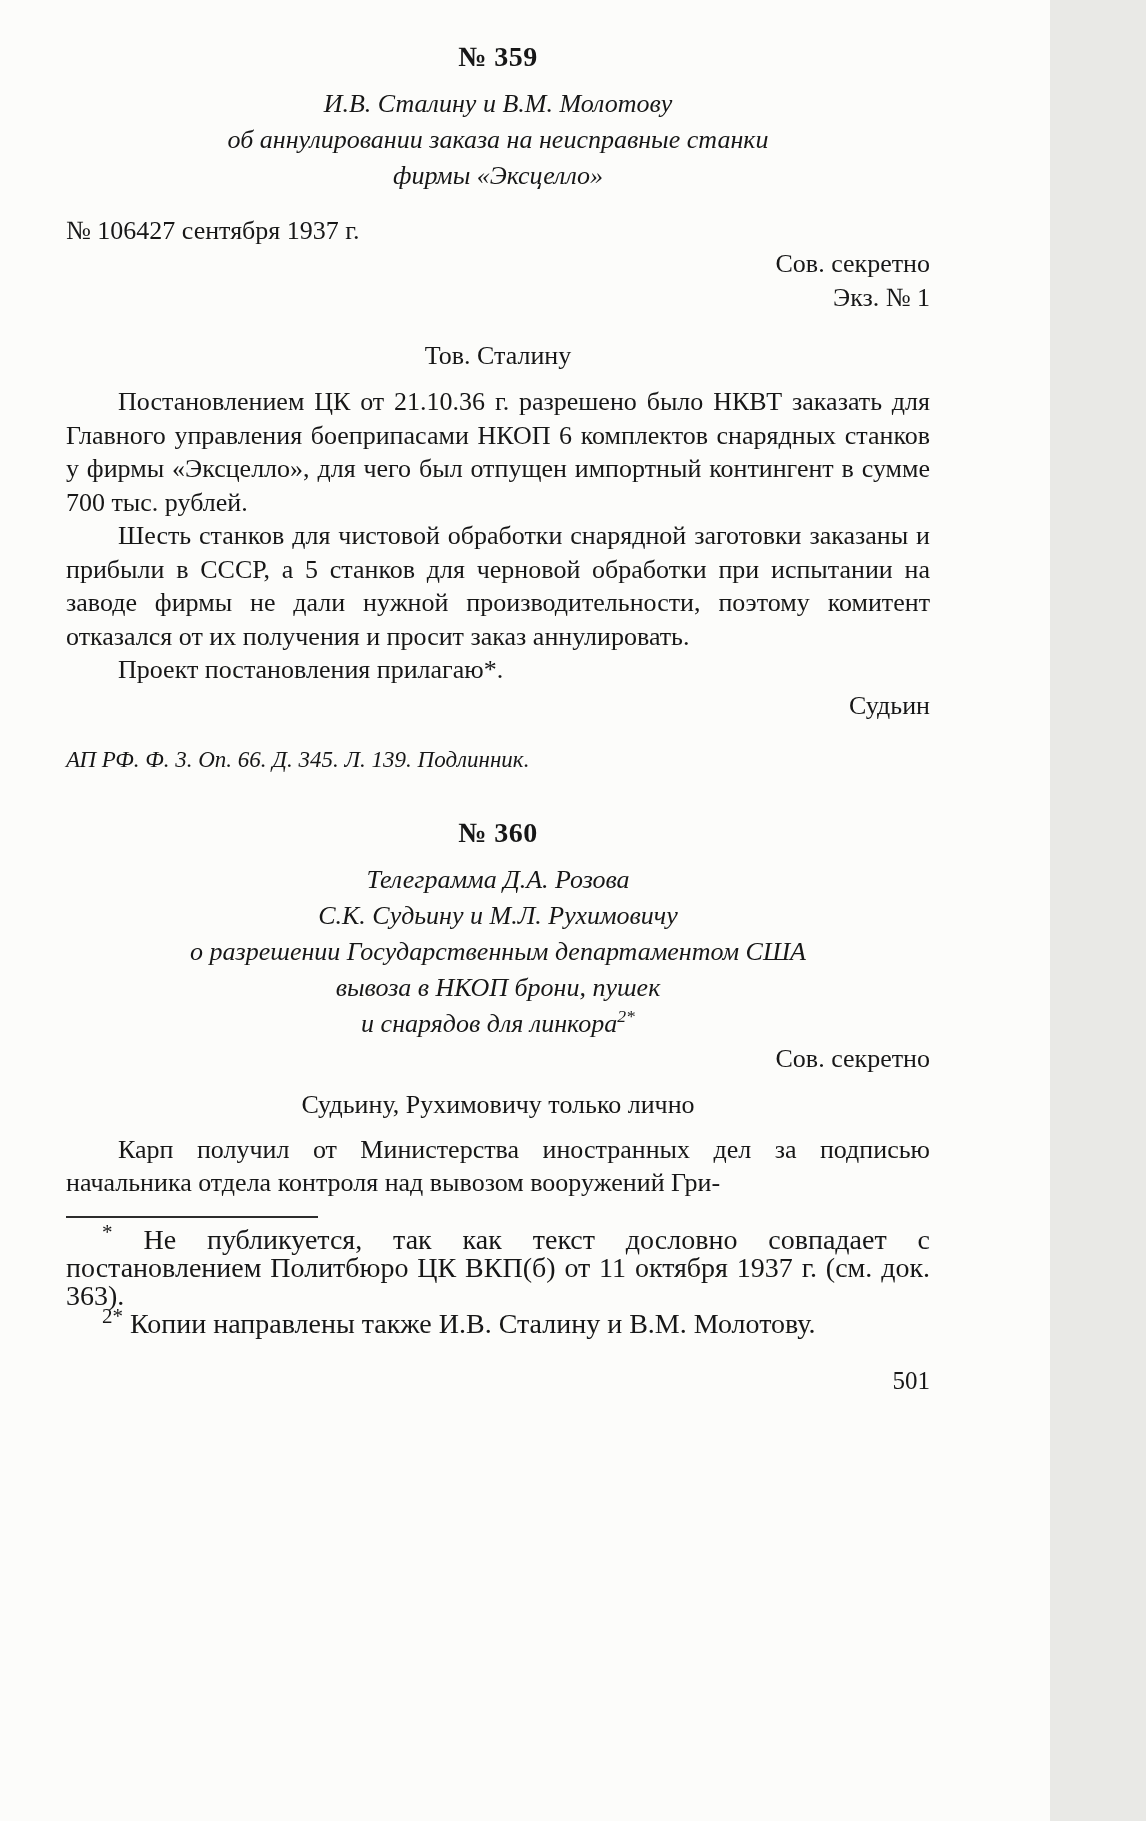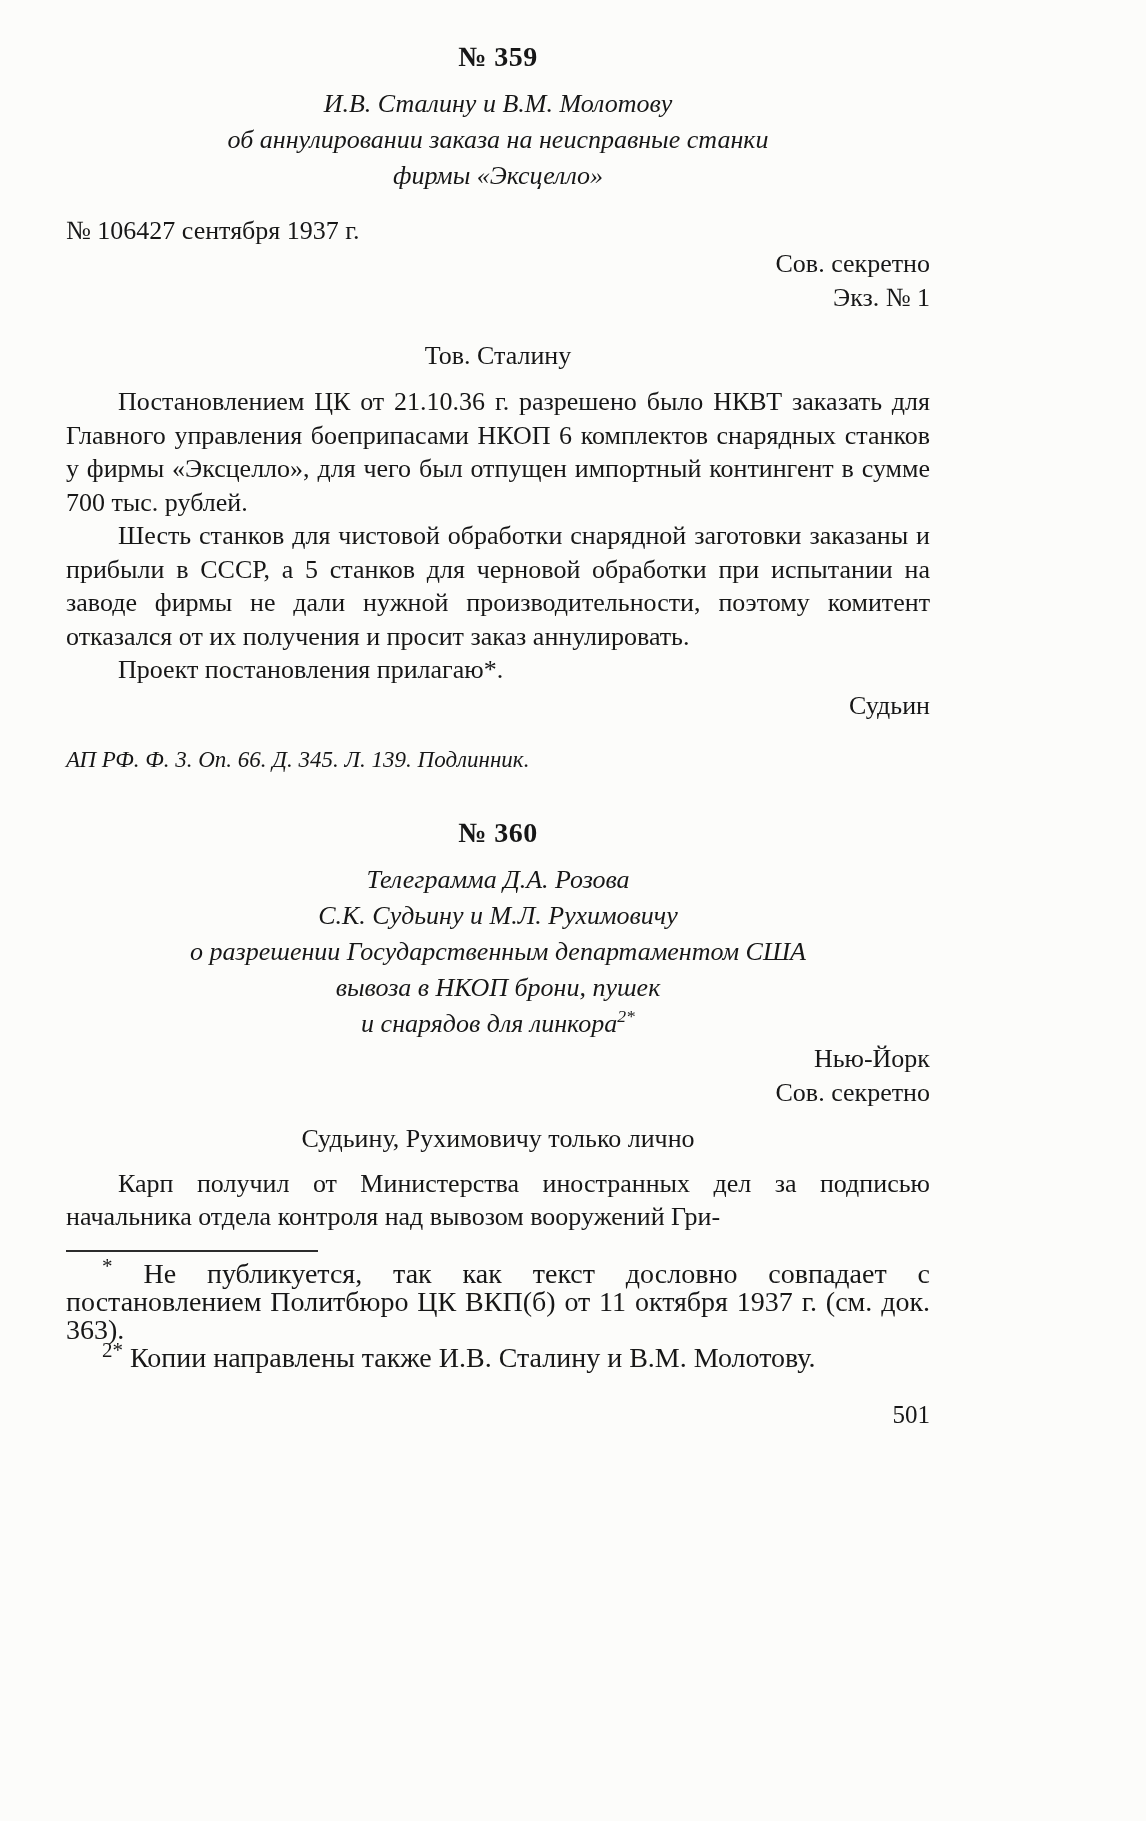--- a/index.html
+++ b/index.html
@@ -3,21 +3,21 @@
 <meta charset="utf-8">
 <style>
   html, body { margin: 0; padding: 0; }
   body {
     width: 1146px; height: 1821px;
     background: #e9e9e6;
     font-family: "Liberation Serif", "DejaVu Serif", serif;
   }
   .page {
     position: relative;
-    width: 1146px; height: 1821px;
+    width: 1050px; height: 1821px;
     background: #fcfcfa;
     color: #171717;
     overflow: hidden;
   }
   .content {
     position: absolute;
     left: 66px; top: 0;
     width: 864px;
   }
   .doc-heading {
@@ -159,21 +159,20 @@
       <div class="doc-title">
         <div>Телеграмма Д.А. Розова</div>
         <div>С.К. Судьину и М.Л. Рухимовичу</div>
         <div>о разрешении Государственным департаментом США</div>
         <div>вывоза в НКОП брони, пушек</div>
         <div><span>и снарядов для линкора</span><sup>2*</sup></div>
       </div>
 
 
       <div class="right-block">
-        <div>Нью-Йорк</div>
         <div>Сов. секретно</div>
       </div>
 
       <div class="addressee-line">Судьину, Рухимовичу только лично</div>
 
       <div class="doc-body">
         <p>Карп получил от Министерства иностранных дел за подписью начальника отдела контроля над вывозом вооружений Гри-</p>
       </div>
     </section>
 

